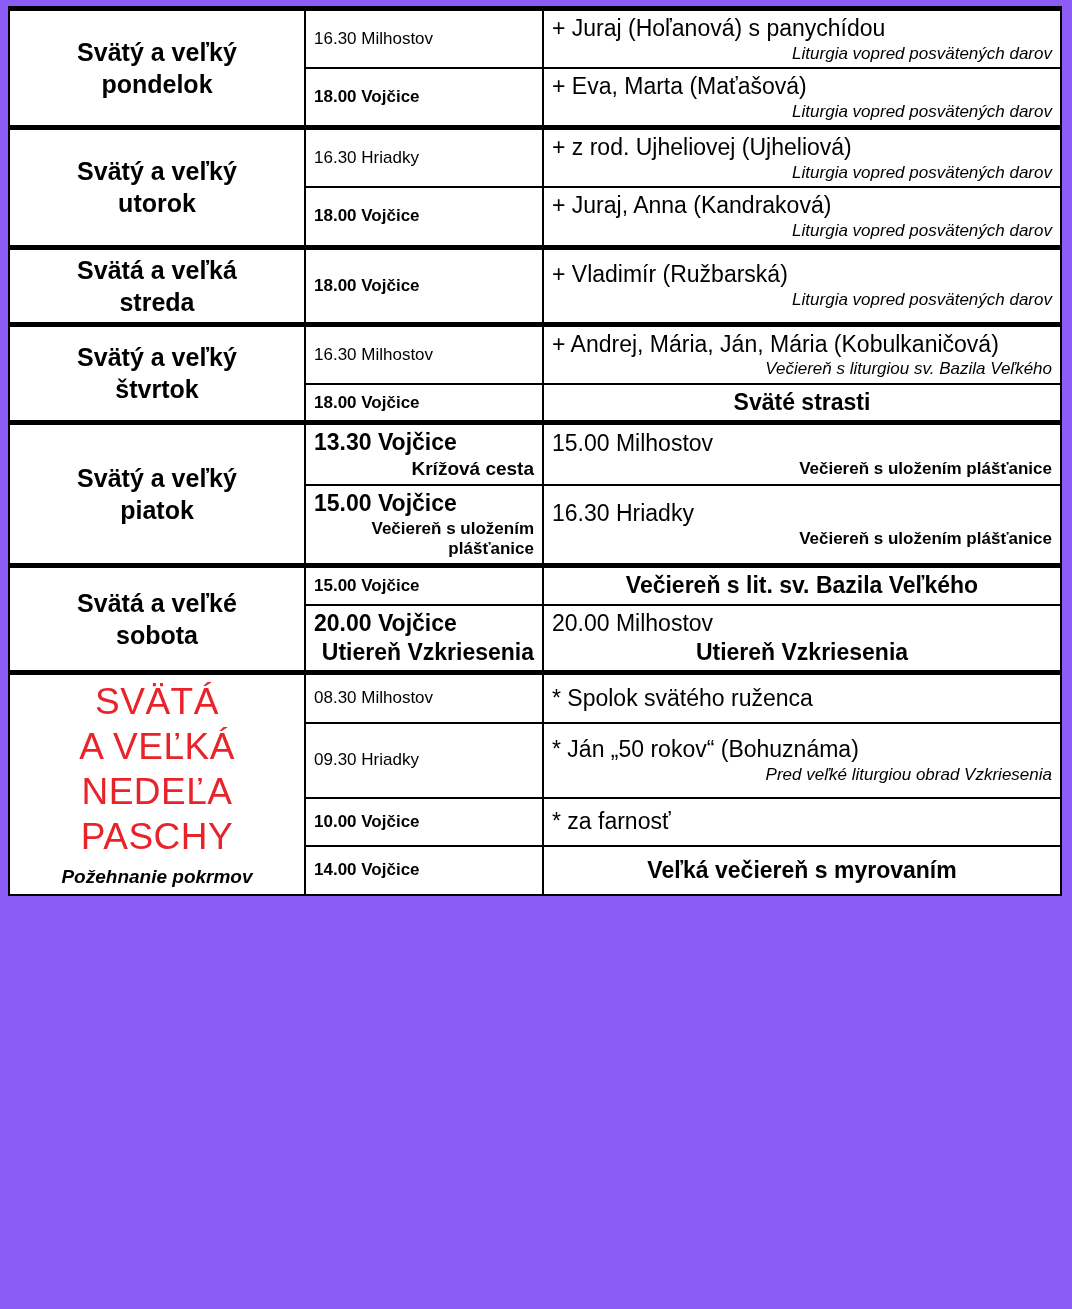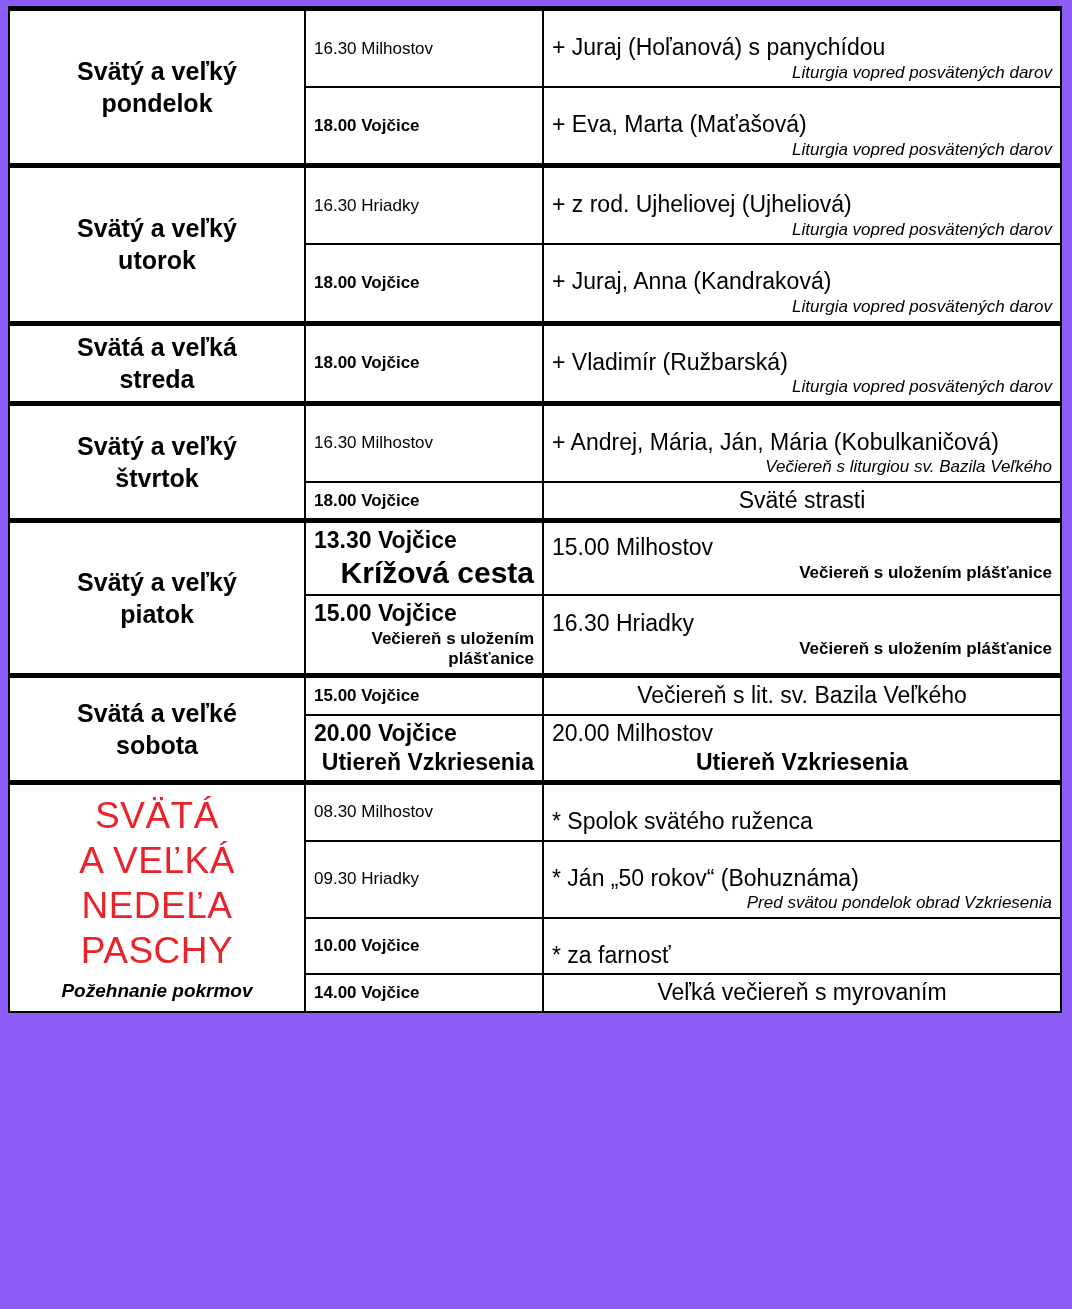--- a/index.html
+++ b/index.html
@@ -60,31 +60,31 @@
     font-weight: bold;
     text-align: right;
     line-height: 1.15;
     margin-top: 1px;
   }
   td.eventcell {
     font-size: 23px;
     color: #000000;
     line-height: 1.2;
   }
-  td.eventcell .main { display: block; margin-top: 19px; }
+  td.eventcell .main { display: block; }
   td.eventcell .sub {
     font-size: 17px;
     font-style: italic;
     font-weight: normal;
     text-align: right;
     margin-top: 1px;
   }
   td.center-bold {
     text-align: center;
-    font-weight: normal;
+    font-weight: bold;
     font-size: 23px;
   }
   td.halfcell {
     width: 238px;
     font-size: 23px;
     color: #000000;
   }
   td.halfcell .main { display: block; }
   td.halfcell .main.bold { font-weight: bold; }
   td.halfcell .sub2 {
@@ -199,21 +199,21 @@
         <td class="eventcell center-bold lastcol">Sväté strasti</td>
       </tr>
 
       <tr class="blockstart">
         <td class="daycell" rowspan="2">
           <span>Svätý a veľký</span><br>
           <span>piatok</span>
         </td>
         <td class="halfcell">
           <span class="main bold">13.30 Vojčice</span>
-          <span class="sub2" style="font-size:30px;">Krížová cesta</span>
+          <span class="sub2" style="font-size:19px;">Krížová cesta</span>
         </td>
         <td class="halfcell lastcol">
           <span class="main">15.00 Milhostov</span>
           <span class="sub2">Večiereň s uložením plášťanice</span>
         </td>
       </tr>
       <tr>
         <td class="halfcell">
           <span class="main bold">15.00 Vojčice</span>
           <span class="sub2">Večiereň s uložením plášťanice</span>
@@ -261,21 +261,21 @@
         <td class="eventcell lastcol">
           <span class="main">* Spolok svätého ruženca</span>
         </td>
       </tr>
       <tr>
         <td class="timecell">
           <span class="tline">09.30 Hriadky</span>
         </td>
         <td class="eventcell lastcol">
           <span class="main">* Ján „50 rokov“ (Bohuznáma)</span>
-          <span class="sub">Pred svätou pondelok obrad Vzkriesenia</span>
+          <span class="sub">Pred veľké liturgiou obrad Vzkriesenia</span>
         </td>
       </tr>
       <tr>
         <td class="timecell bold">
           <span class="tline">10.00 Vojčice</span>
         </td>
         <td class="eventcell lastcol">
           <span class="main">* za farnosť</span>
         </td>
       </tr>

